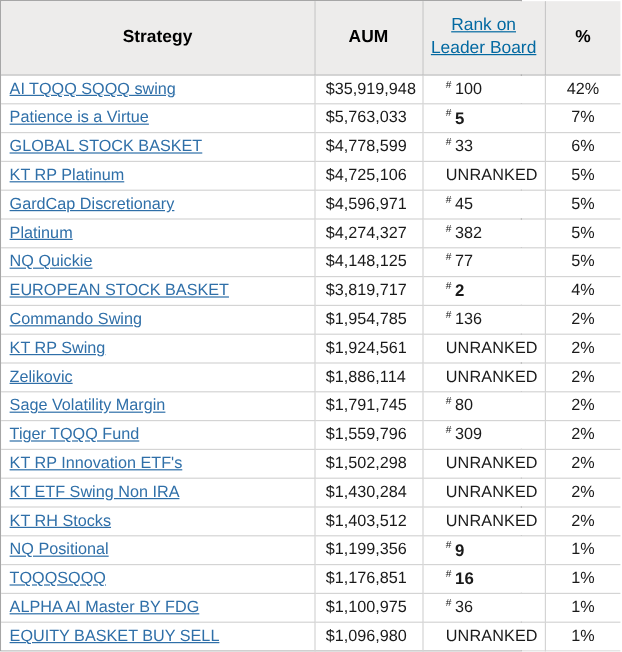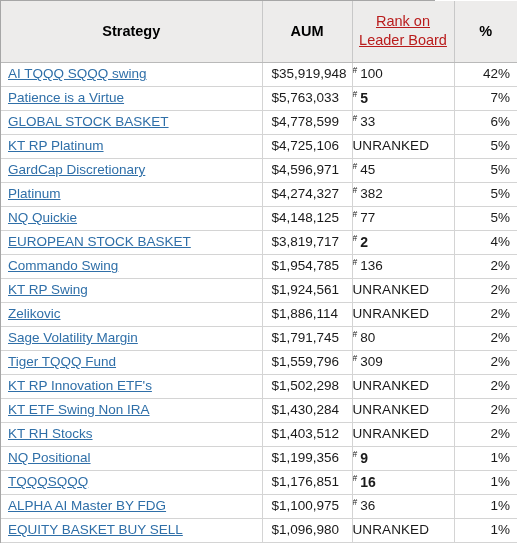--- a/index.html
+++ b/index.html
@@ -47,21 +47,21 @@
     font-weight: bold;
     color: #000000;
     padding: 0 6px;
     vertical-align: middle;
     text-align: center;
     line-height: 1.3;
   }
   thead th.th-last { border-right: none; }
 
   .header-link {
-    color: #b91c1c;
+    color: #0369a1;
     text-decoration: underline;
     font-weight: normal;
     font-size: 14.5px;
     display: inline-block;
     line-height: 1.35;
     cursor: pointer;
   }
 
   tbody tr.data-row { height: 24px; }
 
@@ -73,22 +73,22 @@
     vertical-align: middle;
     line-height: 1;
     background: #ffffff;
     white-space: nowrap;
     overflow: hidden;
   }
   tbody td.td-last { border-right: none; }
 
   td.cell-strategy { text-align: left; }
   td.cell-aum      { text-align: left;   padding-left: 9px; }
-  td.cell-rank     { text-align: left;   padding-left: 0; }
-  td.cell-pct      { text-align: right; margin-left: 40px; }
+  td.cell-rank     { text-align: left;   padding-left: 19px; }
+  td.cell-pct      { text-align: center; margin-left: 40px; }
 
   .strategy-link {
     color: #2f6fa8;
     text-decoration: underline;
     font-size: 13.5px;
     cursor: pointer;
   }
 
   .rank-hash {
     font-size: 8.5px;

